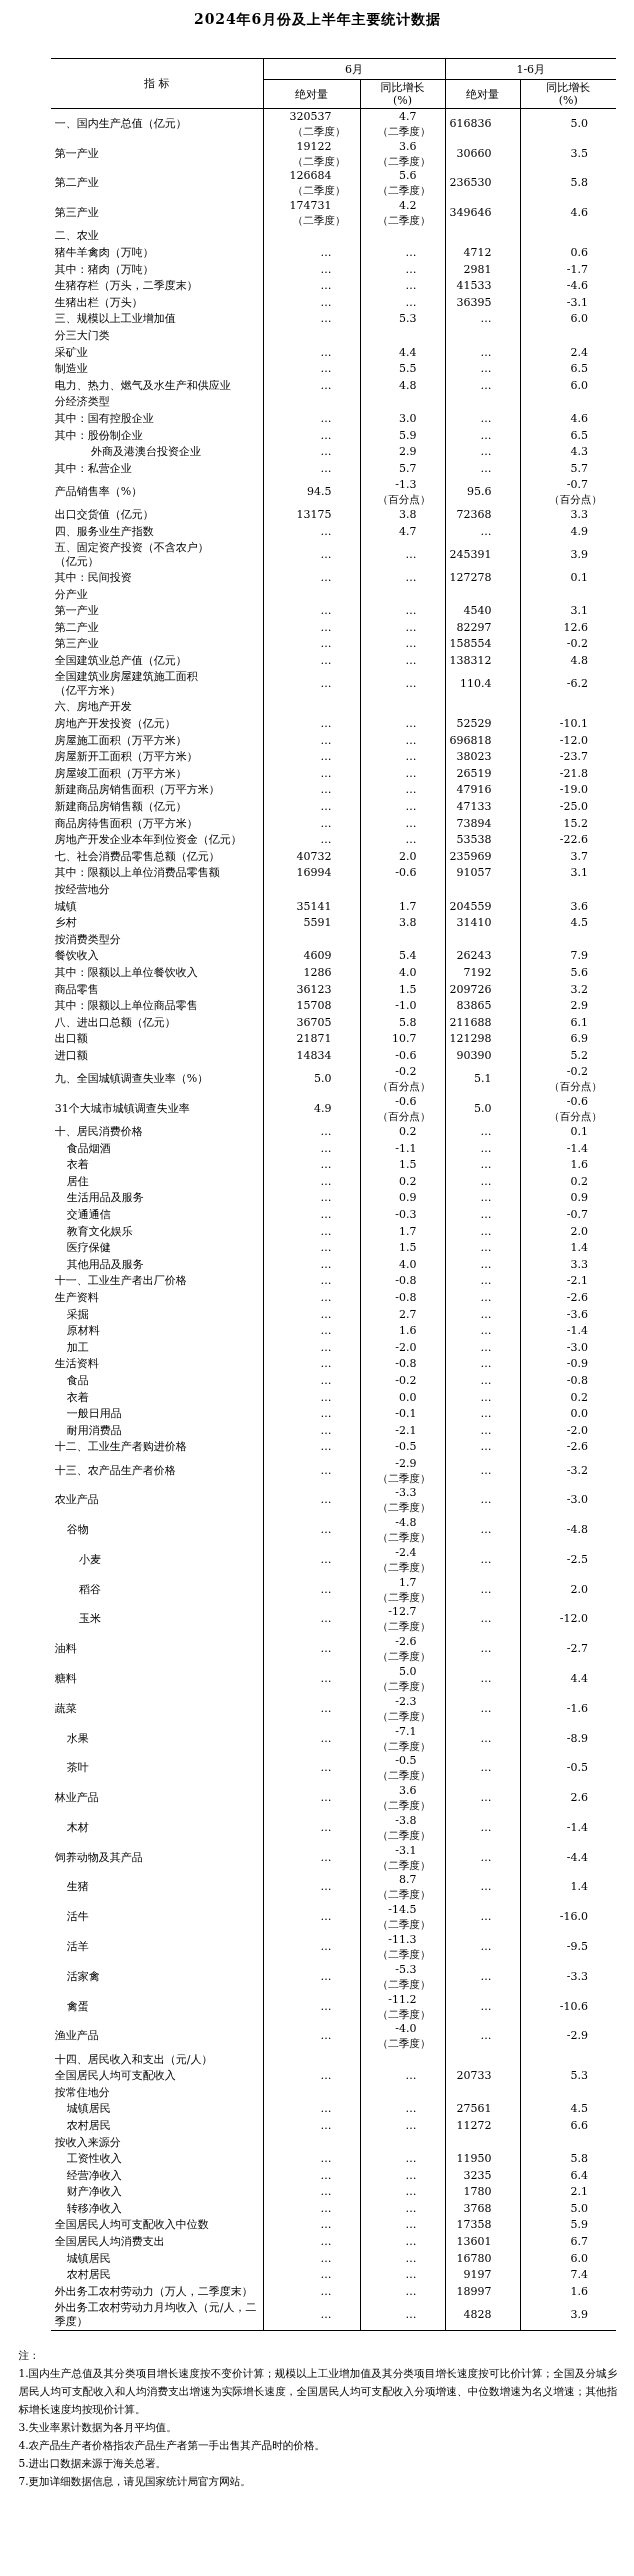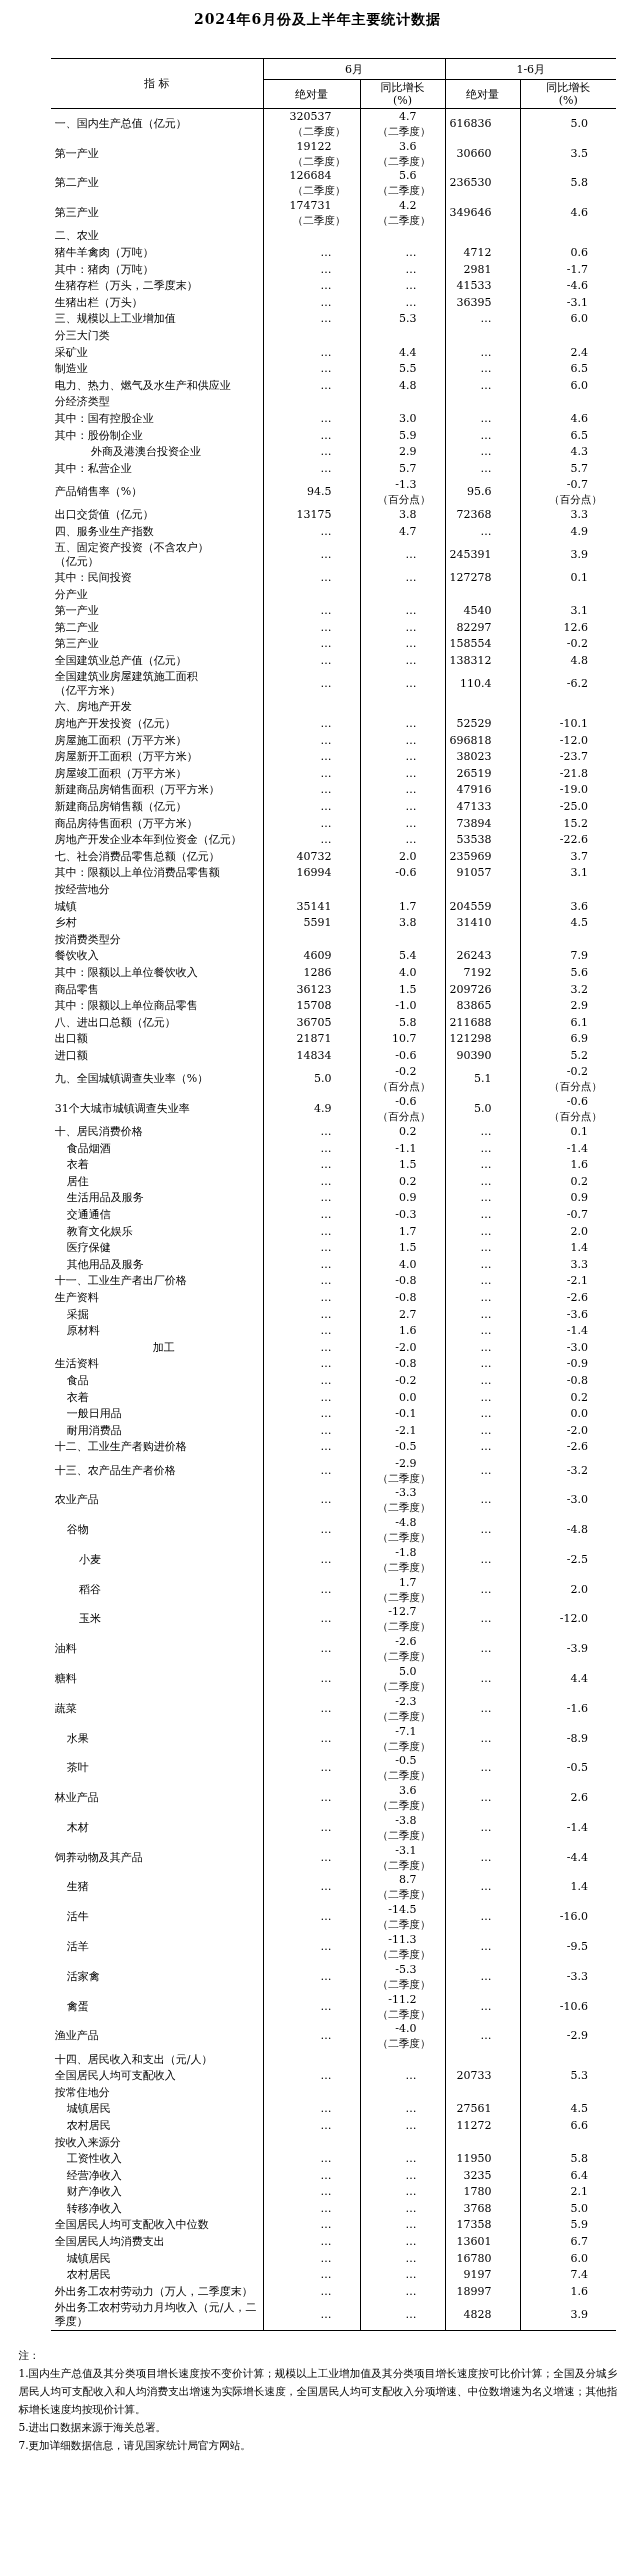--- a/index.html
+++ b/index.html
@@ -1031,21 +1031,21 @@
           <div>1.6</div>
         </td>
         <td class="num bl">
           <div>…</div>
         </td>
         <td class="num bl">
           <div>-1.4</div>
         </td>
       </tr>
       <tr>
-        <td class="lab" style="padding-left: 15.7px; text-align: center;">加工</td>
+        <td class="lab" style="padding-left: 15.7px;">加工</td>
         <td class="num bl">
           <div>…</div>
         </td>
         <td class="num bl">
           <div>-2.0</div>
         </td>
         <td class="num bl">
           <div>…</div>
         </td>
         <td class="num bl">
@@ -1189,21 +1189,21 @@
         <td class="num bl">
           <div>-4.8</div>
         </td>
       </tr>
       <tr>
         <td class="lab" style="padding-left: 28px;">小麦</td>
         <td class="num bl">
           <div>…</div>
         </td>
         <td class="num bl">
-          <div>-1.8</div>
+          <div>-2.4</div>
           <div class="sub">（二季度）</div>
         </td>
         <td class="num bl">
           <div>…</div>
         </td>
         <td class="num bl">
           <div>-2.5</div>
         </td>
       </tr>
       <tr>
@@ -1244,21 +1244,21 @@
           <div>…</div>
         </td>
         <td class="num bl">
           <div>-2.6</div>
           <div class="sub">（二季度）</div>
         </td>
         <td class="num bl">
           <div>…</div>
         </td>
         <td class="num bl">
-          <div>-3.9</div>
+          <div>-2.7</div>
         </td>
       </tr>
       <tr>
         <td class="lab" style="padding-left: 3.7px;">糖料</td>
         <td class="num bl">
           <div>…</div>
         </td>
         <td class="num bl">
           <div>5.0</div>
           <div class="sub">（二季度）</div>
@@ -1679,17 +1679,19 @@
           <div>3.9</div>
         </td>
       </tr>
     </tbody>
 </table>
 
 <div class="notes">
   <div class="note-label">注：</div>
   <div id="notes-list">
       <div class="note-item">1.国内生产总值及其分类项目增长速度按不变价计算；规模以上工业增加值及其分类项目增长速度按可比价计算；全国及分城乡居民人均可支配收入和人均消费支出增速为实际增长速度，全国居民人均可支配收入分项增速、中位数增速为名义增速；其他指标增长速度均按现价计算。</div>
+      <div class="note-item">3.失业率累计数据为各月平均值。</div>
+      <div class="note-item">4.农产品生产者价格指农产品生产者第一手出售其产品时的价格。</div>
       <div class="note-item">5.进出口数据来源于海关总署。</div>
       <div class="note-item">7.更加详细数据信息，请见国家统计局官方网站。</div>
     </div>
 </div>
 
 
 </body></html>

